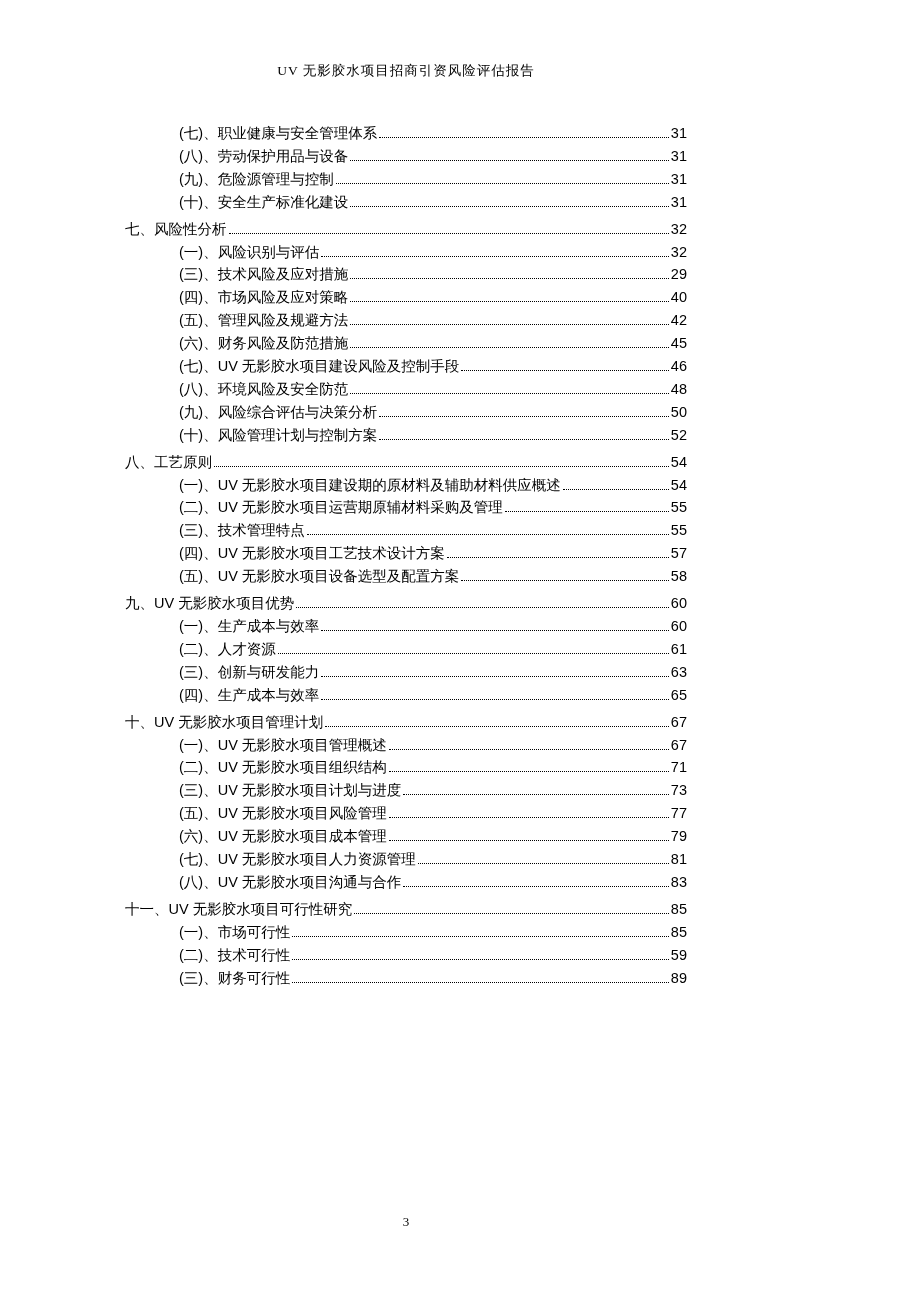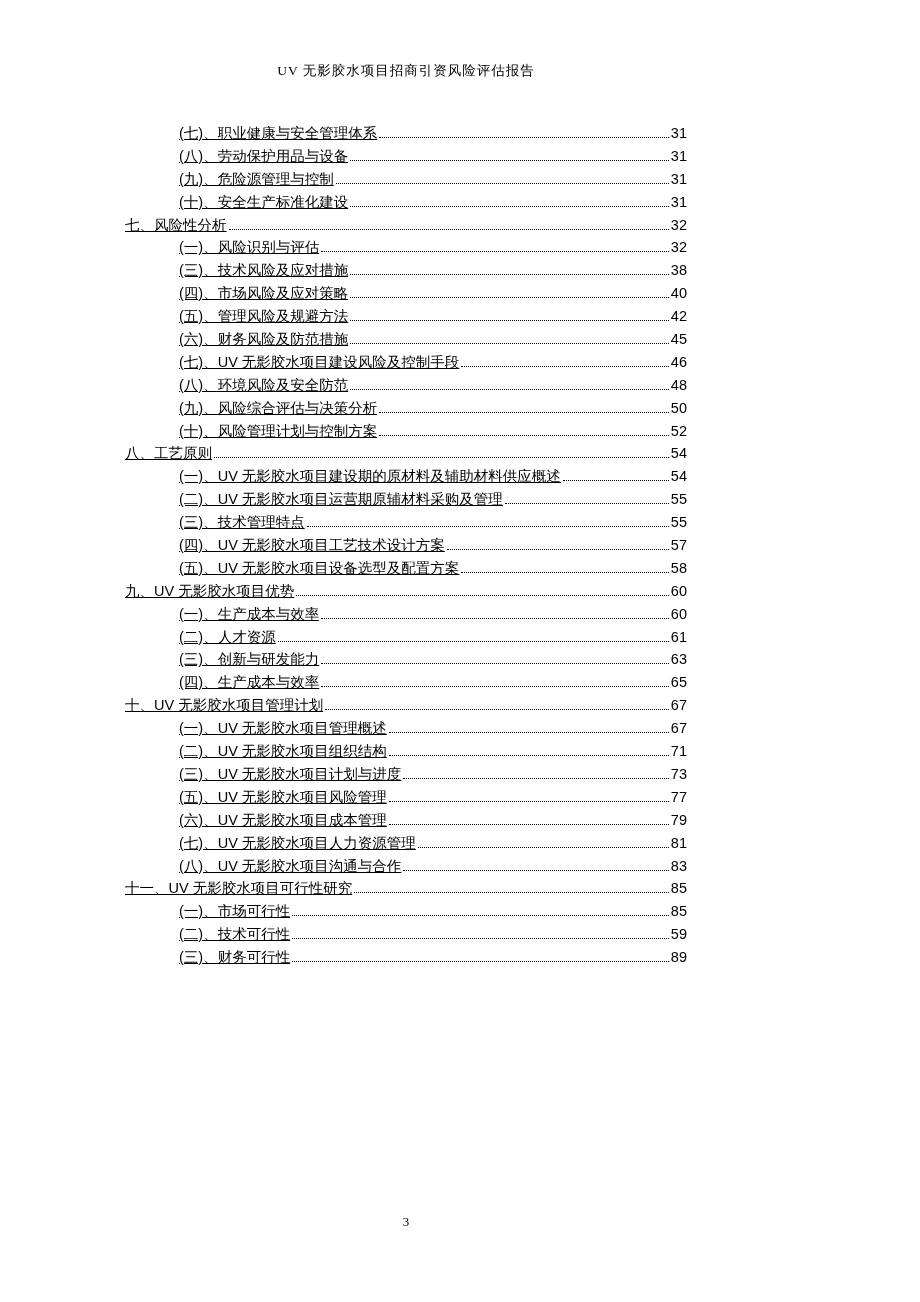--- a/index.html
+++ b/index.html
@@ -33,34 +33,33 @@
   }
   .toc-row {
     display: flex;
     align-items: baseline;
     white-space: nowrap;
     margin: 0 0 7.9px 0;
   }
   .toc-label {
     flex: 0 0 auto;
     font-family: "Microsoft YaHei","SimSun",sans-serif;
-    text-decoration: underline;
   }
   .toc-dots {
     flex: 1 1 auto;
     border-bottom: 1.5px dotted #000;
     margin: 0 2px 3px 2px;
     min-width: 8px;
     height: 0.6em;
   }
   .toc-page {
     flex: 0 0 auto;
     font-family: "Microsoft YaHei","SimSun",sans-serif;
   }
-  .indent-0 { padding-left: 0px; }
+  .indent-0 { padding-left: 0px; margin-top: 12px; }
   .indent-1 { padding-left: 54px; }
   .page-number {
     position: absolute;
     bottom: 72px;
     left: 0;
     width: 100%;
     text-align: center;
     font-size: 13px;
     font-family: "Times New Roman", serif;
   }
@@ -99,21 +98,21 @@
         <span class="toc-page">32</span>
       </div>
       <div class="toc-row indent-1">
         <span class="toc-label">(一)、风险识别与评估</span>
         <span class="toc-dots"></span>
         <span class="toc-page">32</span>
       </div>
       <div class="toc-row indent-1">
         <span class="toc-label">(三)、技术风险及应对措施</span>
         <span class="toc-dots"></span>
-        <span class="toc-page">38</span>
+        <span class="toc-page">29</span>
       </div>
       <div class="toc-row indent-1">
         <span class="toc-label">(四)、市场风险及应对策略</span>
         <span class="toc-dots"></span>
         <span class="toc-page">40</span>
       </div>
       <div class="toc-row indent-1">
         <span class="toc-label">(五)、管理风险及规避方法</span>
         <span class="toc-dots"></span>
         <span class="toc-page">42</span>

